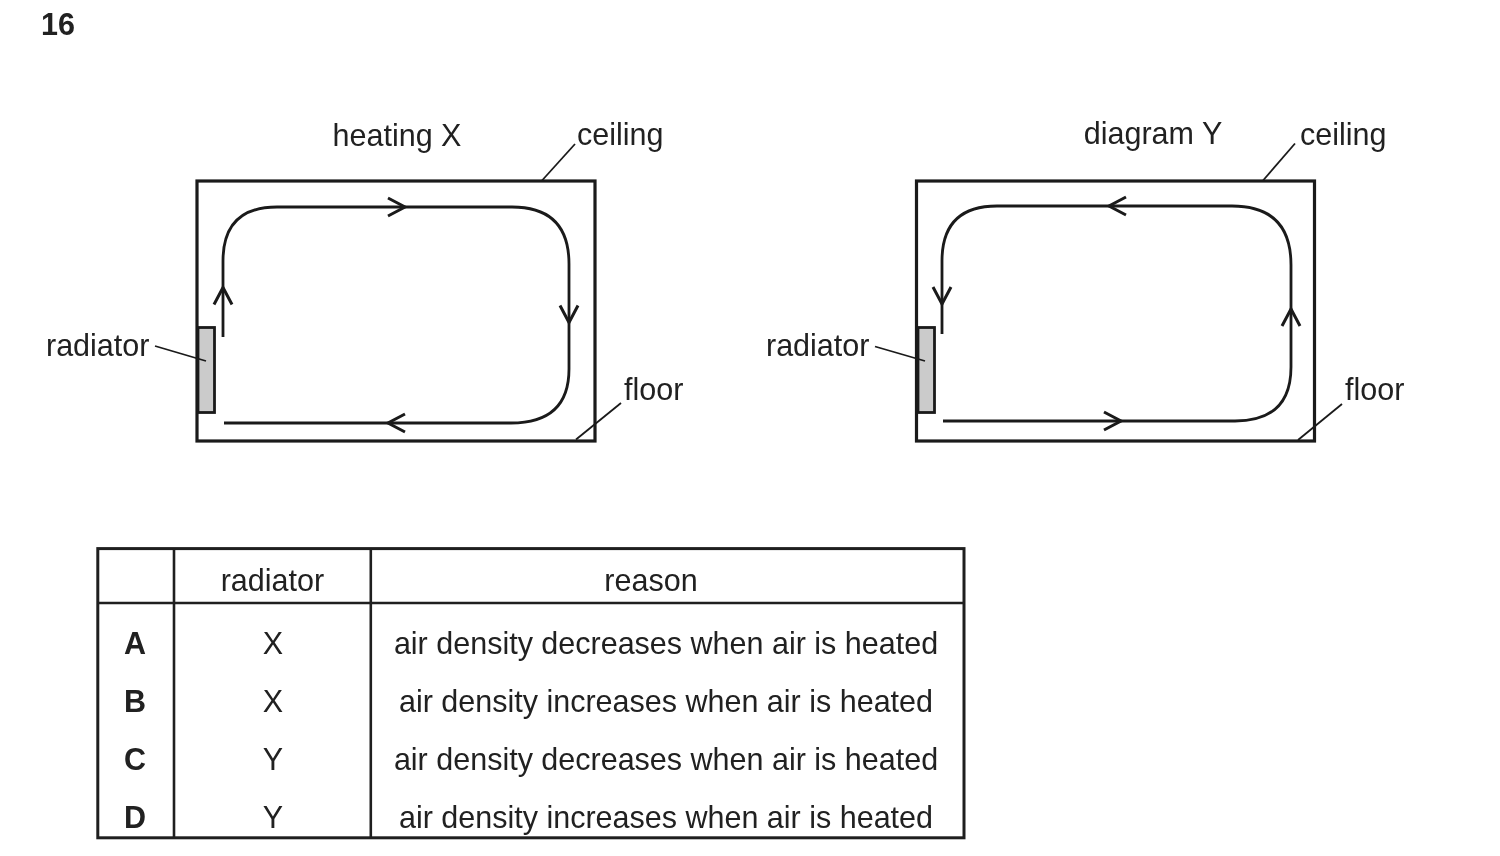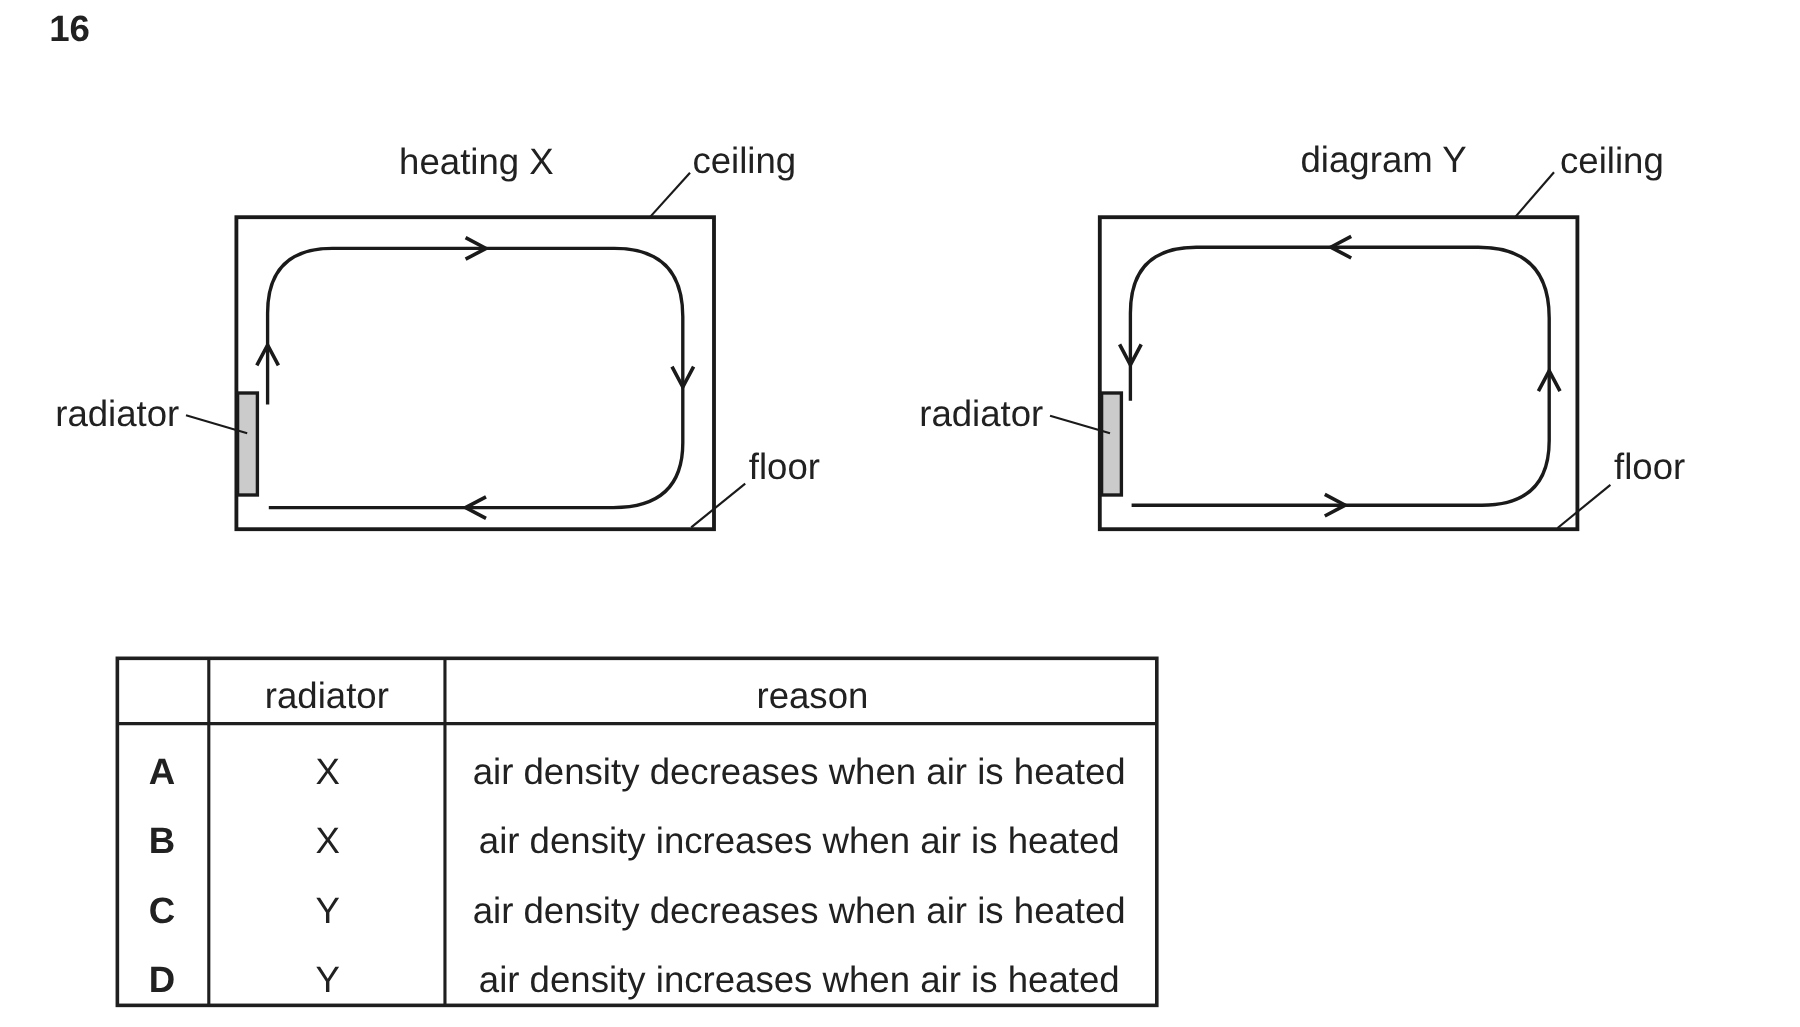--- a/index.html
+++ b/index.html
@@ -72,21 +72,21 @@
   <div class="txt" style="left:46px; top:330.1px;">radiator</div>
   <div class="txt" style="left:624px; top:374.1px;">floor</div>
 
   <div class="txt center" style="left:1117px; top:118px;margin-left:36px;">diagram Y</div>
   <div class="txt" style="left:1300px; top:118.6px;">ceiling</div>
   <div class="txt" style="left:766px; top:329.7px;">radiator</div>
   <div class="txt" style="left:1345px; top:374.1px;">floor</div>
 
 
   <div class="txt center" style="left:272.4px; top:564.6px;">radiator</div>
-  <div class="txt center" style="left:677px; top:564.6px;text-align:right;">reason</div>
+  <div class="txt center" style="left:651px; top:564.6px;text-align:right;">reason</div>
 
   <div>
     <div class="txt center bold" style="left:135px; top:627.6px;">A</div>
     <div class="txt center" style="left:273px; top:627.6px;">X</div>
     <div class="txt center" style="left:666px; top:627.6px;">air density decreases when air is heated</div>
   </div>
   <div>
     <div class="txt center bold" style="left:135px; top:685.8px;">B</div>
     <div class="txt center" style="left:273px; top:685.8px;">X</div>
     <div class="txt center" style="left:666px; top:685.8px;">air density increases when air is heated</div>

